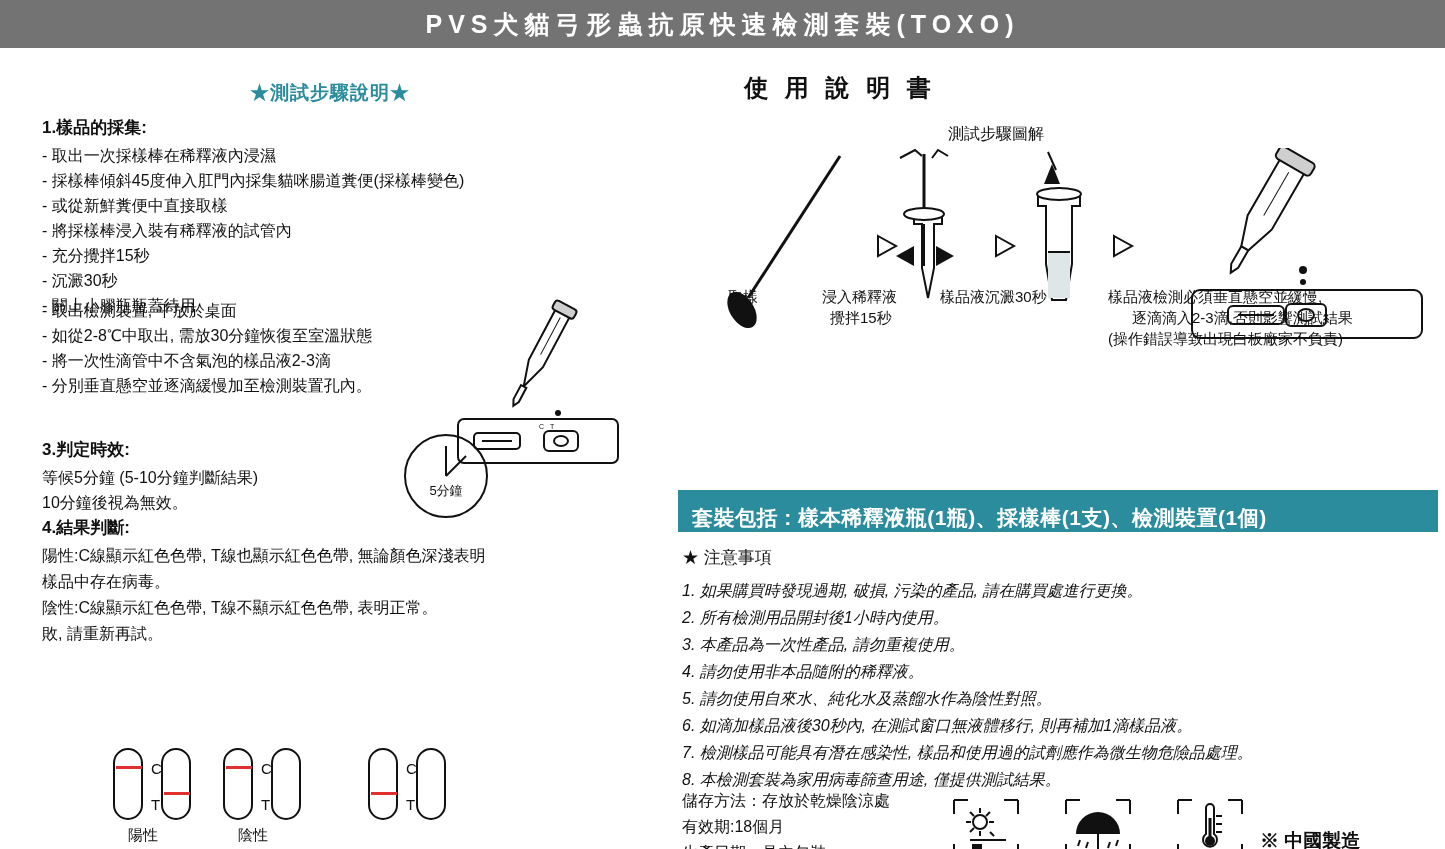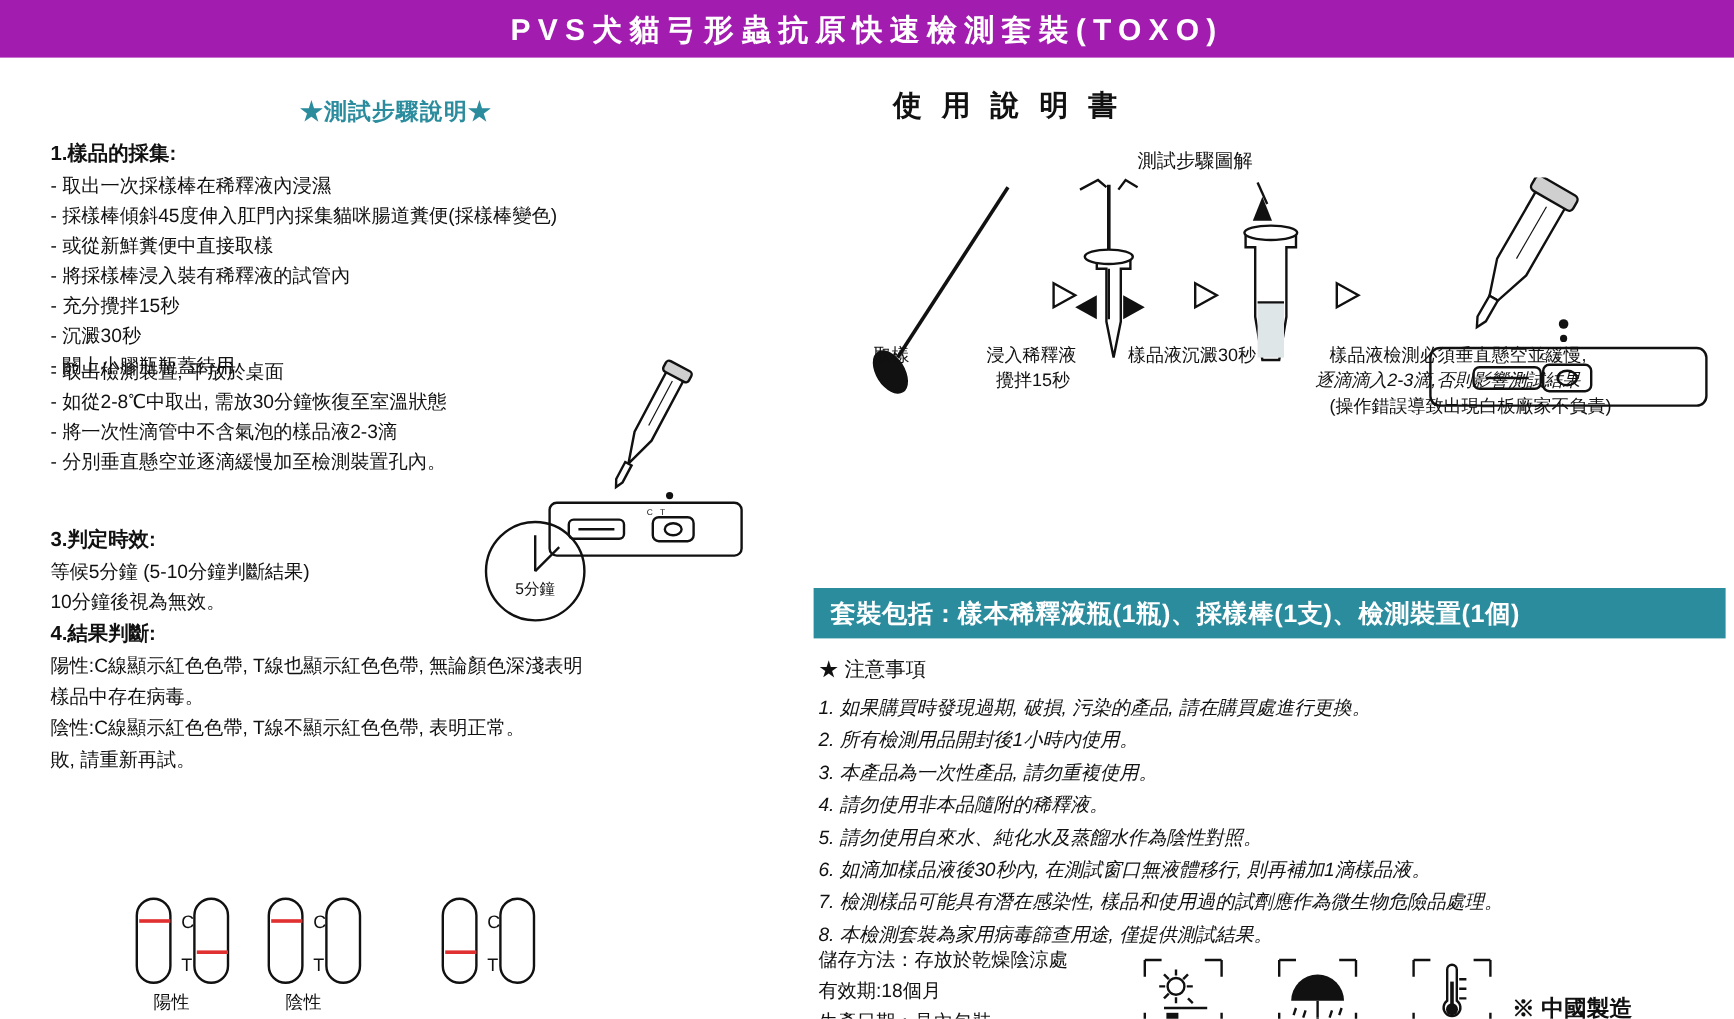--- a/index.html
+++ b/index.html
@@ -9,21 +9,21 @@
     height: 849px;
     background: #ffffff;
     font-family: "Liberation Sans", sans-serif;
     color: #111;
     position: relative;
     overflow: hidden;
   }
   .header-bar {
     width: 1445px;
     height: 48px;
-    background: #a21caf;
+    background: #737373;
     display: flex;
     align-items: center;
     justify-content: center;
   }
   .header-title {
     color: #ffffff;
     font-size: 25px;
     font-weight: bold;
     letter-spacing: 6px;
   }
@@ -169,21 +169,21 @@
     line-height: 21px;
   }
   .kit-bar {
     position: absolute;
     left: 18px;
     top: 442px;
     width: 760px;
     height: 42px;
     background: #2b8c9e;
     display: flex;
-    align-items: center;
+    align-items: flex-end;
     padding-left: 14px;
   }
   .kit-bar span {
     color: #ffffff;
     font-size: 21px;
     font-weight: bold;
     letter-spacing: 0.5px;
   }
   .notes {
     position: absolute;
@@ -398,21 +398,21 @@
           <text x="596" y="152" font-size="8" fill="#111" font-family="Liberation Sans">T</text>
         </g>
       </svg>
     </div>
 
     <div class="dcaption" style="left:68px; top:238px;">取樣</div>
     <div class="dcaption" style="left:162px; top:238px;">浸入稀釋液</div>
     <div class="dcaption" style="left:170px; top:259px;">攪拌15秒</div>
     <div class="dcaption" style="left:280px; top:238px;">樣品液沉澱30秒</div>
     <div class="dcaption" style="left:448px; top:238px;">樣品液檢測必須垂直懸空並緩慢,</div>
-    <div class="dcaption" style="left:436px; top:259px;font-style:italic;">逐滴滴入2-3滴,否則影響測試結果</div>
+    <div class="dcaption" style="left:472px; top:259px;">逐滴滴入2-3滴,否則影響測試結果</div>
     <div class="dcaption" style="left:448px; top:280px;">(操作錯誤導致出現白板廠家不負責)</div>
 
     <div class="kit-bar">
       <span>套裝包括 : 樣本稀釋液瓶(1瓶)、採樣棒(1支)、檢測裝置(1個)</span>
     </div>
 
     <div class="notes">
       <div class="notes-title">★ 注意事項</div>
       <div class="note-line">1. 如果購買時發現過期, 破損, 污染的產品, 請在購買處進行更換。</div>
       <div class="note-line">2. 所有檢測用品開封後1小時內使用。</div>

